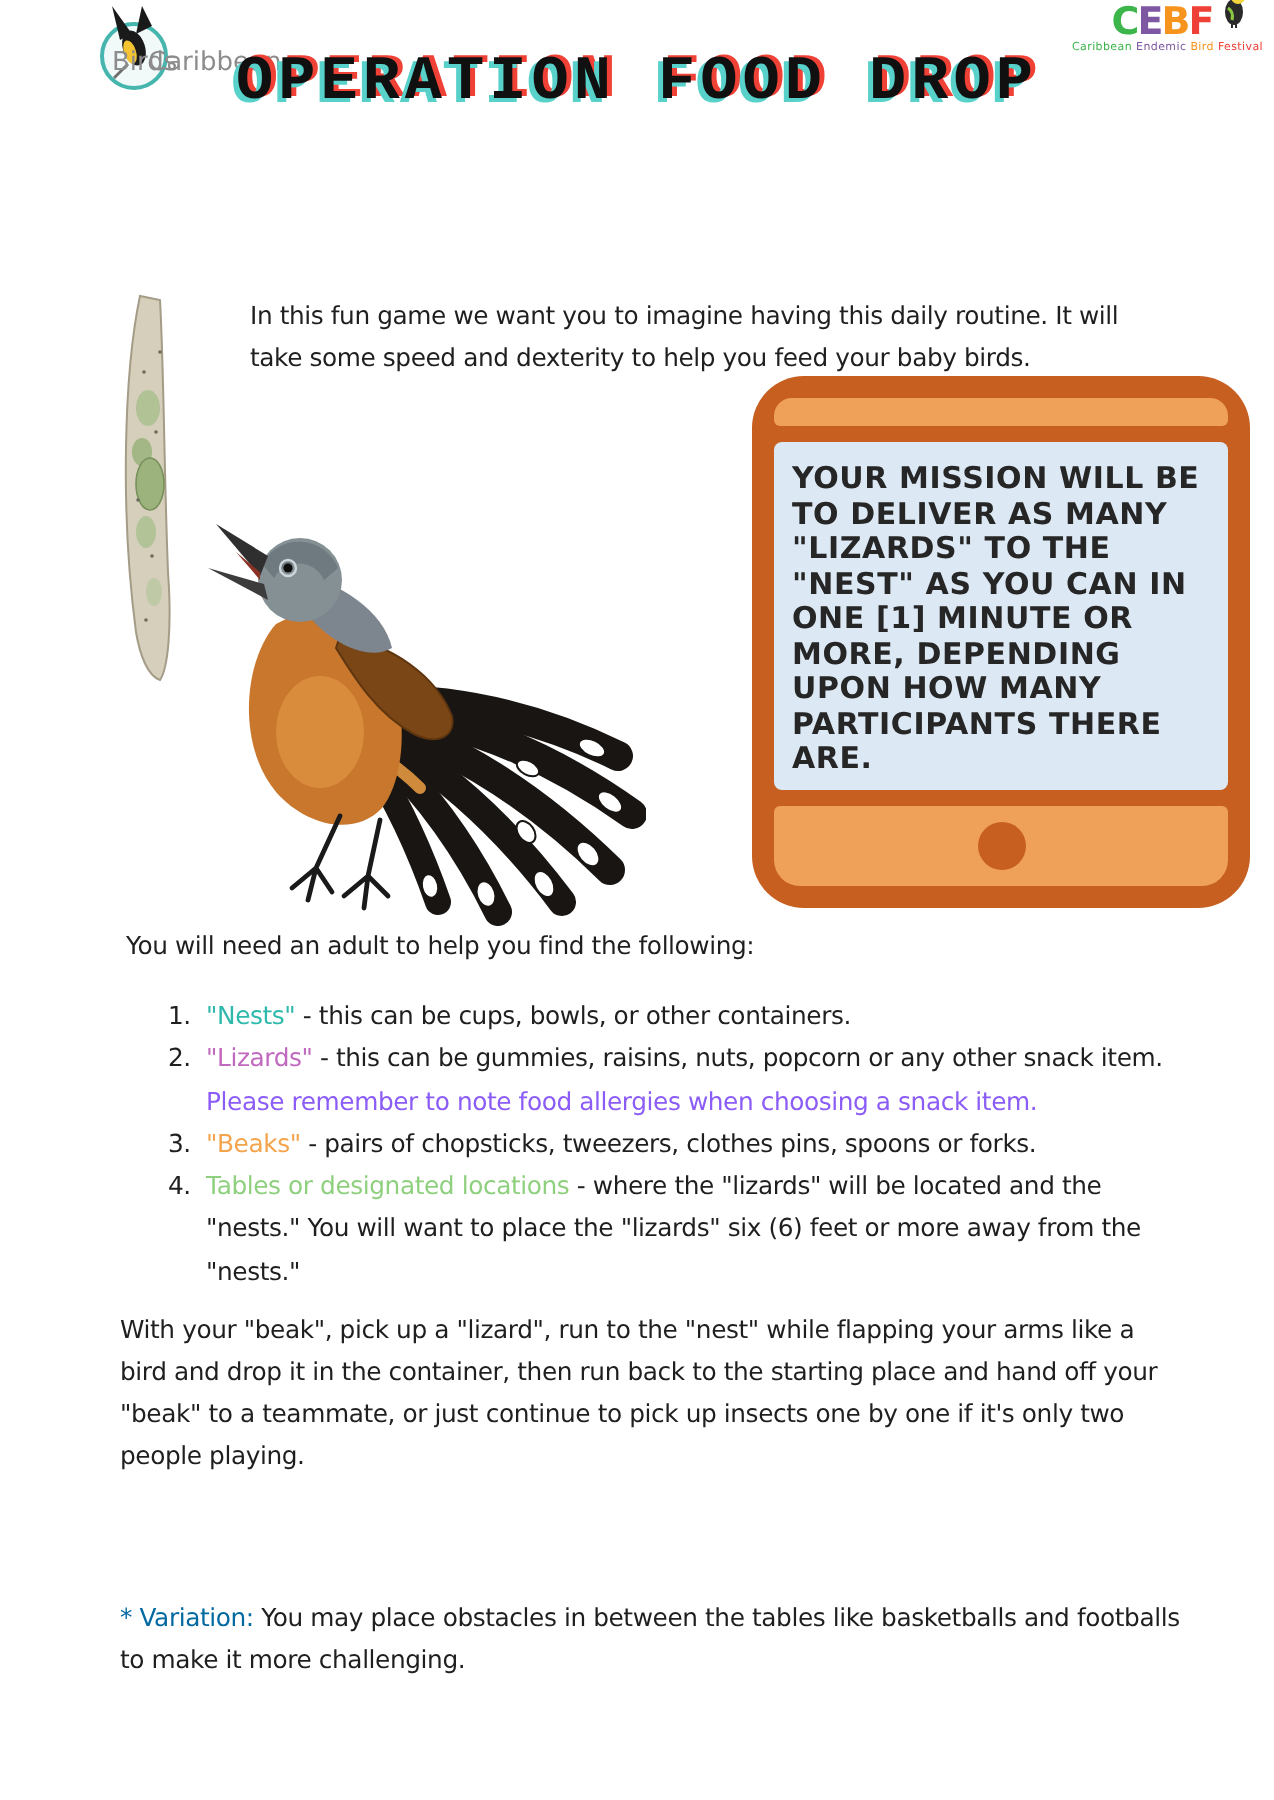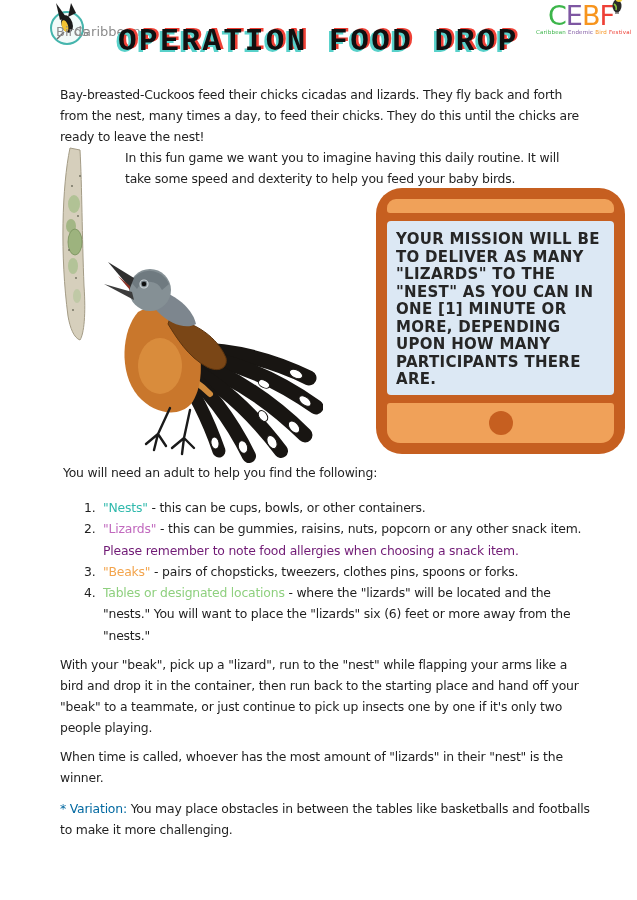--- a/index.html
+++ b/index.html
@@ -9,21 +9,21 @@
   }
   
   .logo-bc{position:absolute;left:12px;top:4px;width:140px;height:44px;}
   .bc-ring{position:absolute;left:38px;top:7px;width:30px;height:30px;border:2px solid #45b5ad;
     border-radius:50%;background:rgba(234,246,245,.6);}
   .bc-bird{position:absolute;left:40px;top:-2px;}
   .bc-word{position:absolute;top:20px;font-size:13px;color:#8c8c8c;letter-spacing:0;}
   .bc-w1{left:0;margin-left:44px;}
   .bc-w2{left:62px;}
   .logo-cebf{position:absolute;right:10px;top:2px;width:92px;text-align:center;}
-  .cebf-letters{position:relative;font-weight:400;font-size:27px;line-height:1;letter-spacing:-1px;}
+  .cebf-letters{position:relative;font-weight:700;font-size:19px;line-height:1;letter-spacing:-1px;}
   .cebf-letter{display:inline-block;}
   .cebf-bird{position:absolute;right:2px;top:-8px;}
   .cebf-sub{margin-top:1px;font-size:5.5px;letter-spacing:.2px;line-height:1;}
   .cebf-sub span{margin:0 1px;}
   .title{
     position:absolute;left:0;right:0;top:24px;margin:0;text-align:center;
     font-size:31px;font-weight:800;letter-spacing:2.5px;color:#101010;
     text-shadow:-2.5px 2px 0 #58d1ca, 2.5px -1px 0 #ef4136;
     font-family:"DejaVu Sans",sans-serif;
   }
@@ -87,21 +87,20 @@
         <path d="M7,18 L7,20 M9,18 L9,20" stroke="#2a2a2a" stroke-width="1"></path>
       </svg>
     </div>
     <div class="cebf-sub">
       <span style="color: rgb(60, 181, 74);">Caribbean</span><span style="color: rgb(126, 87, 162);">Endemic</span><span style="color: rgb(247, 148, 29);">Bird</span><span style="color: rgb(238, 64, 54);">Festival</span>
     </div>
   </div>
 
   <h1 class="title" style="color: rgb(16, 16, 16); font-family: Liberation Mono, monospace;">OPERATION FOOD DROP</h1>
 
-  <p class="p p1">Bay-breasted-Cuckoos feed their chicks cicadas and lizards. They fly back and forth from the nest, many times a day, to feed their chicks. They do this until the chicks are ready to leave the nest!</p>
   <p class="p p2">In this fun game we want you to imagine having this daily routine. It will take some speed and dexterity to help you feed your baby birds.</p>
 
   <svg class="branch" width="46" height="196" viewBox="0 0 46 196">
     <path d="M16,2 C8,40 6,110 14,170 C16,182 20,192 26,194 C30,188 32,168 30,140 C28,90 28,40 26,4 Z" fill="#d6cfbc" stroke="#a49c86" stroke-width="1"></path>
     <ellipse cx="20" cy="58" rx="6" ry="9" fill="#aabf8e" opacity=".85"></ellipse>
     <ellipse cx="17" cy="80" rx="5" ry="7" fill="#9db37e" opacity=".9"></ellipse>
     <ellipse cx="21" cy="96" rx="7" ry="13" fill="#9db37e" stroke="#77905c" stroke-width=".8"></ellipse>
     <ellipse cx="19" cy="120" rx="5" ry="8" fill="#aabf8e" opacity=".8"></ellipse>
     <ellipse cx="23" cy="150" rx="4" ry="7" fill="#b7c69c" opacity=".7"></ellipse>
     <g fill="#6b6b5a">
@@ -171,30 +170,29 @@
 
   <p class="p lead">You will need an adult to help you find the following:</p>
 
   <div class="list">
     <div class="li">
       <span class="num">1.</span>
       <span class="licontent"><span class="term" style="color: rgb(47, 185, 172);">"Nests"</span><span> - this can be cups, bowls, or other containers.</span></span>
     </div>
     <div class="li">
       <span class="num">2.</span>
-      <span class="licontent"><span class="term" style="color: rgb(193, 105, 190);">"Lizards"</span><span> - this can be gummies, raisins, nuts, popcorn or any other snack item.</span><span class="note" style="color: #701a75;">Please remember to note food allergies when choosing a snack item.</span></span>
+      <span class="licontent"><span class="term" style="color: rgb(193, 105, 190);">"Lizards"</span><span> - this can be gummies, raisins, nuts, popcorn or any other snack item.</span><span class="note" style="color: #8b5cf6;">Please remember to note food allergies when choosing a snack item.</span></span>
     </div>
     <div class="li">
       <span class="num">3.</span>
       <span class="licontent"><span class="term" style="color: rgb(243, 164, 76);">"Beaks"</span><span> - pairs of chopsticks, tweezers, clothes pins, spoons or forks.</span></span>
     </div>
     <div class="li">
       <span class="num">4.</span>
       <span class="licontent"><span class="term" style="color: rgb(143, 208, 127);">Tables or designated locations</span><span> - where the "lizards" will be located and the "nests." You will want to place the "lizards" six (6) feet or more away from the "nests."</span></span>
     </div>
   </div>
 
   <p class="p gp1">With your "beak", pick up a "lizard", run to the "nest" while flapping your arms like a bird and drop it in the container, then run back to the starting place and hand off your "beak" to a teammate, or just continue to pick up insects one by one if it's only two people playing.</p>
-  <p class="p gp2">When time is called, whoever has the most amount of "lizards" in their "nest" is the winner.</p>
 
   <p class="p varia"><span class="vlabel" style="color: #0369a1;">* Variation:</span><span> You may place obstacles in between the tables like basketballs and footballs to make it more challenging.</span></p>
 
 </div>
 
 </body></html>

